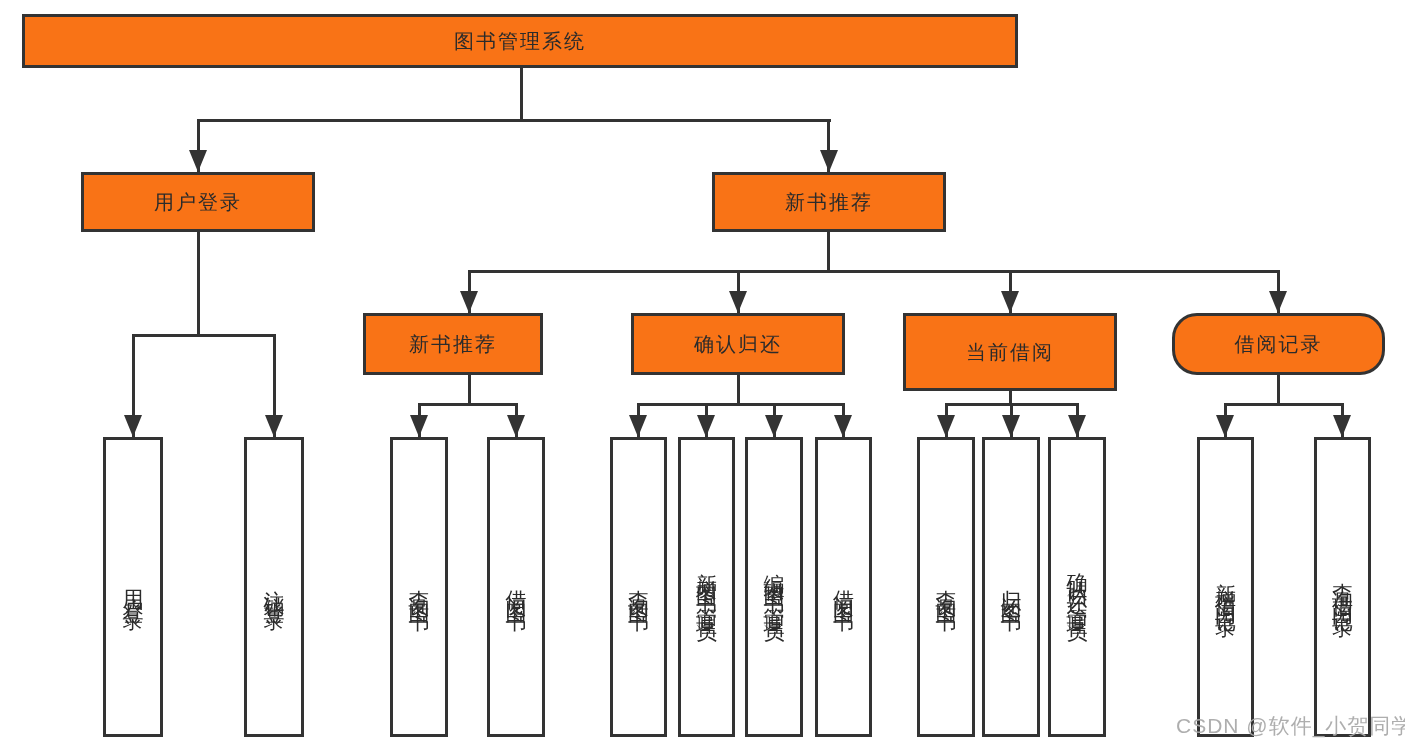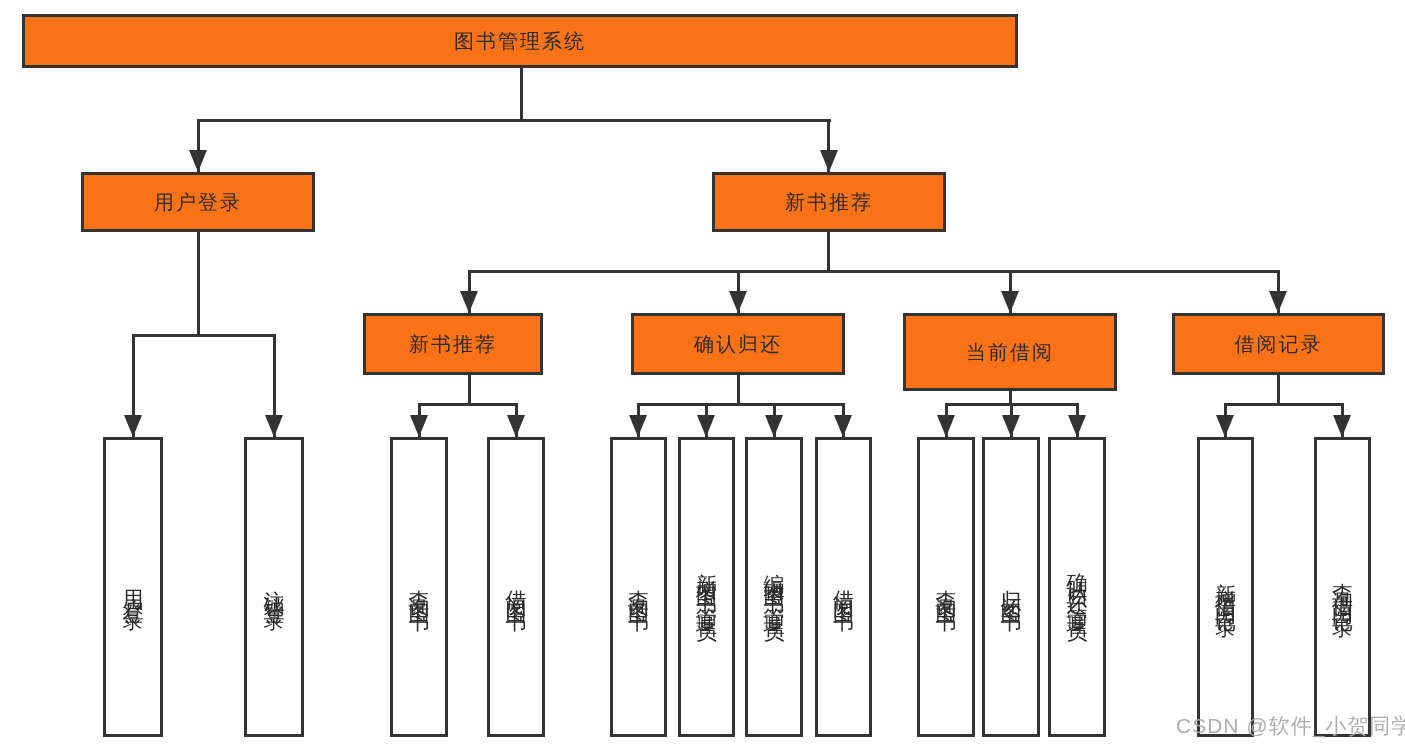--- a/index.html
+++ b/index.html
@@ -68,21 +68,21 @@
 
 <div class="hbox" style="left:363px; top:313px; width:180px; height:62px;">
   <span>新书推荐</span>
 </div>
 <div class="hbox" style="left:631px; top:313px; width:214px; height:62px;">
   <span>确认归还</span>
 </div>
 <div class="hbox" style="left:903px; top:313px; width:214px; height:78px;">
   <span>当前借阅</span>
 </div>
-<div class="hbox" style="left:1172px; top:313px; width:213px; height:62px;">
+<div class="hbox" style="left:1172px; top:313px; width:213px; height:62px;border-radius:25px;">
   <span>借阅记录</span>
 </div>
 
 <div class="vbox" style="left:103px; top:437px; width:60px; height:300px;">
   <span class="vtext">用户登录</span>
 </div>
 <div class="vbox" style="left:244px; top:437px; width:60px; height:300px;">
   <span class="vtext">注销登录</span>
 </div>
 

